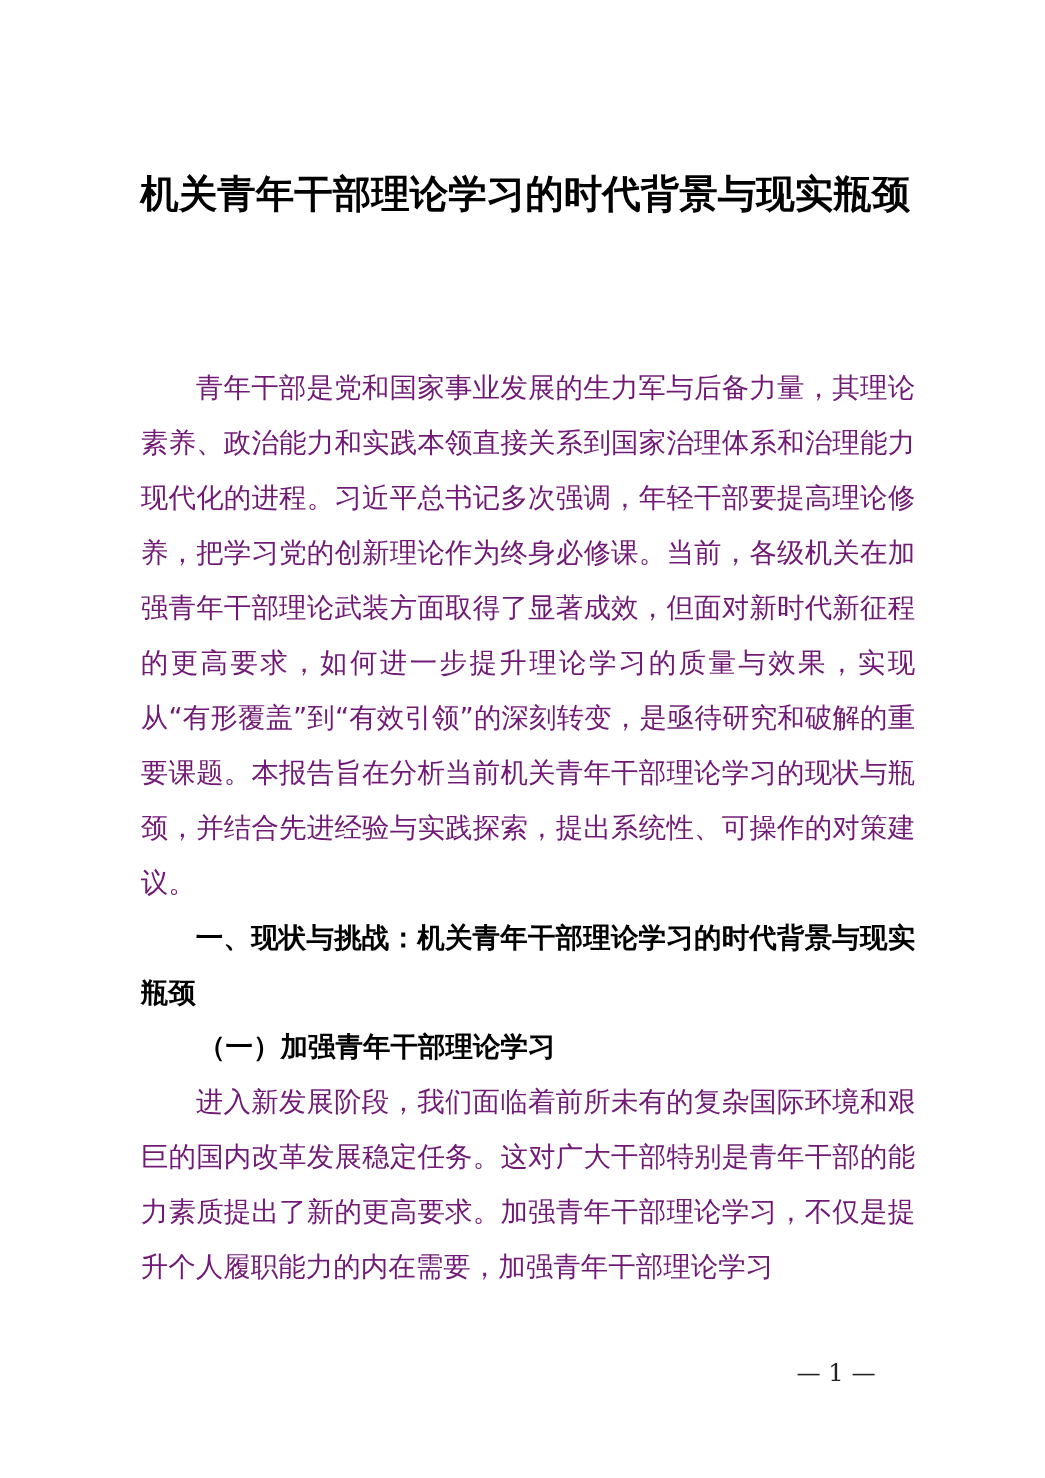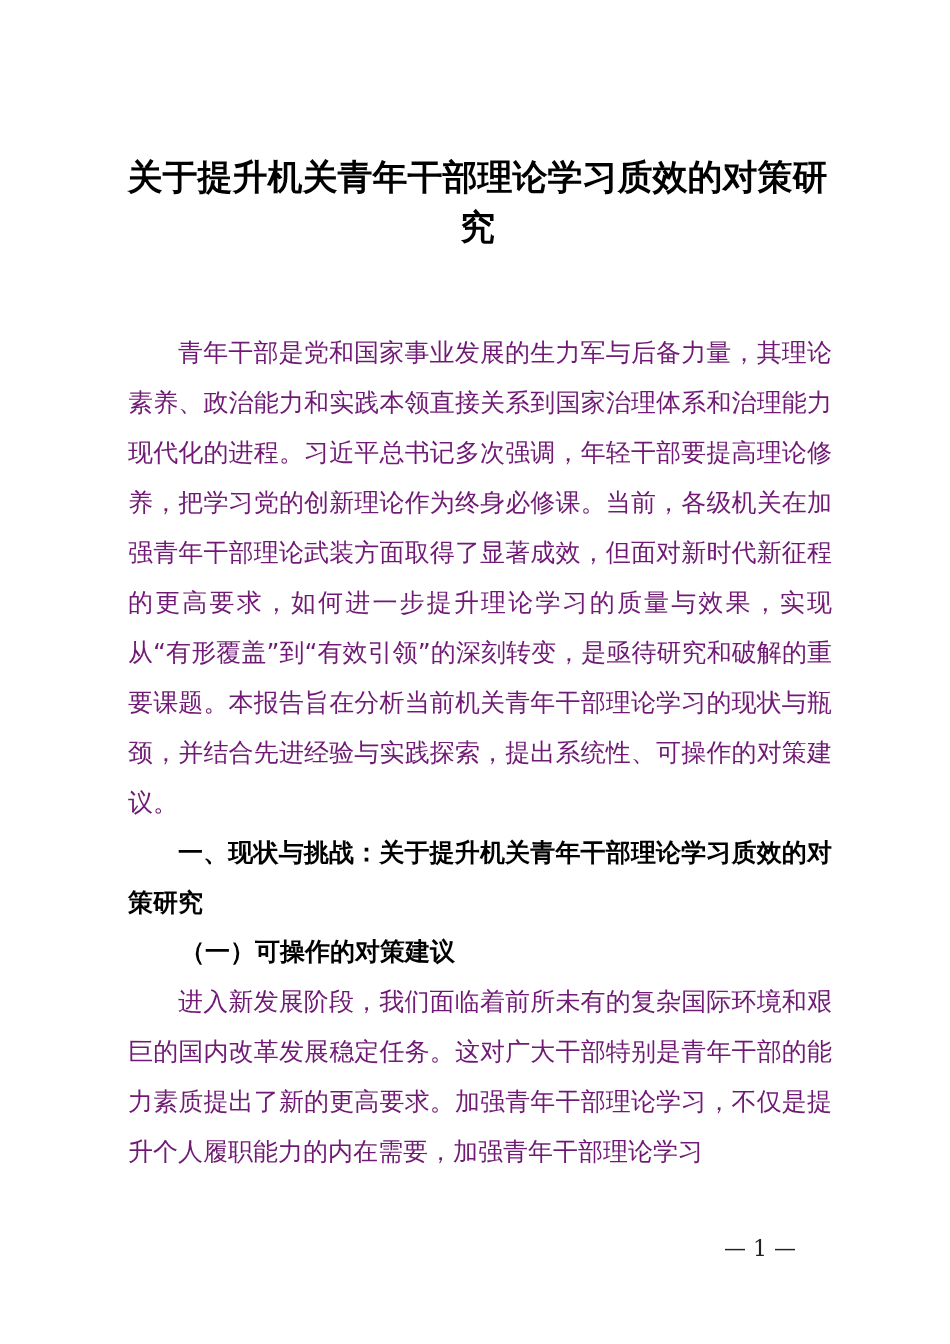--- a/index.html
+++ b/index.html
@@ -63,24 +63,24 @@
       text-align: center;
       font-family: "DejaVu Serif", "Liberation Serif", serif;
       font-size: 22px;
       color: #222;
     }
   </style>
 </head>
 <body>
 
 <div class="page">
-  <div class="title">关于提升机关青年干部理论学习质效的对策研究</div>
+  <div class="title">机关青年干部理论学习的时代背景与现实瓶颈</div>
 
   <div class="body-text indent p1">青年干部是党和国家事业发展的生力军与后备力量，其理论素养、政治能力和实践本领直接关系到国家治理体系和治理能力现代化的进程。习近平总书记多次强调，年轻干部要提高理论修养，把学习党的创新理论作为终身必修课。当前，各级机关在加强青年干部理论武装方面取得了显著成效，但面对新时代新征程的更高要求，如何进一步提升理论学习的质量与效果，实现从“有形覆盖”到“有效引领”的深刻转变，是亟待研究和破解的重要课题。本报告旨在分析当前机关青年干部理论学习的现状与瓶颈，并结合先进经验与实践探索，提出系统性、可操作的对策建议。</div>
 
-  <div class="body-text indent h1">一、现状与挑战：关于提升机关青年干部理论学习质效的对策研究</div>
+  <div class="body-text indent h1">一、现状与挑战：机关青年干部理论学习的时代背景与现实瓶颈</div>
 
-  <div class="body-text h2">（一）可操作的对策建议</div>
+  <div class="body-text h2">（一）加强青年干部理论学习</div>
 
   <div class="body-text indent p2">进入新发展阶段，我们面临着前所未有的复杂国际环境和艰巨的国内改革发展稳定任务。这对广大干部特别是青年干部的能力素质提出了新的更高要求。加强青年干部理论学习，不仅是提升个人履职能力的内在需要，加强青年干部理论学习</div>
 
   <div class="page-number">— 1 —</div>
 </div>
 
 </body></html>

